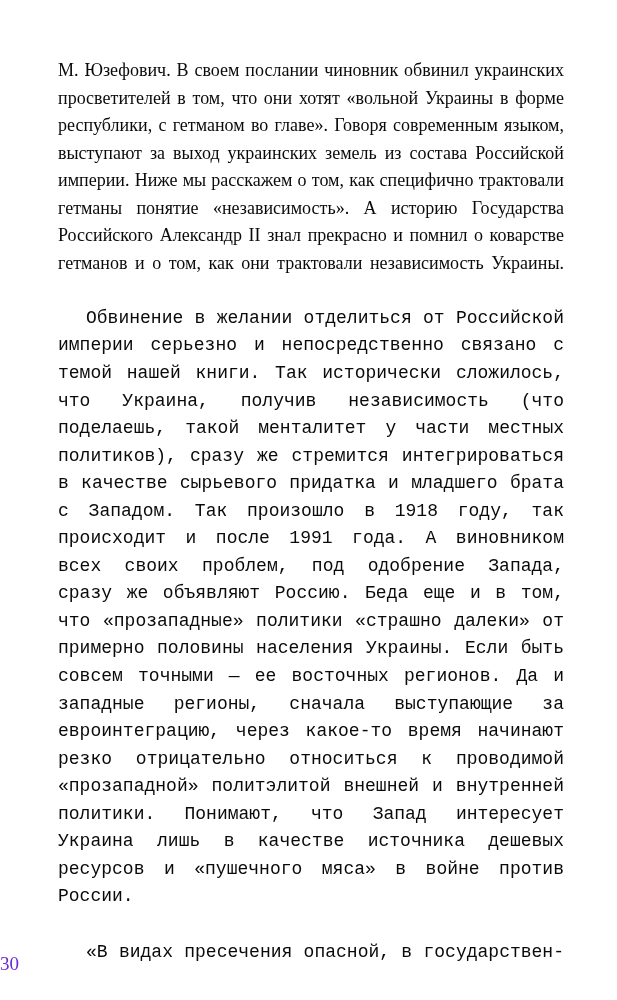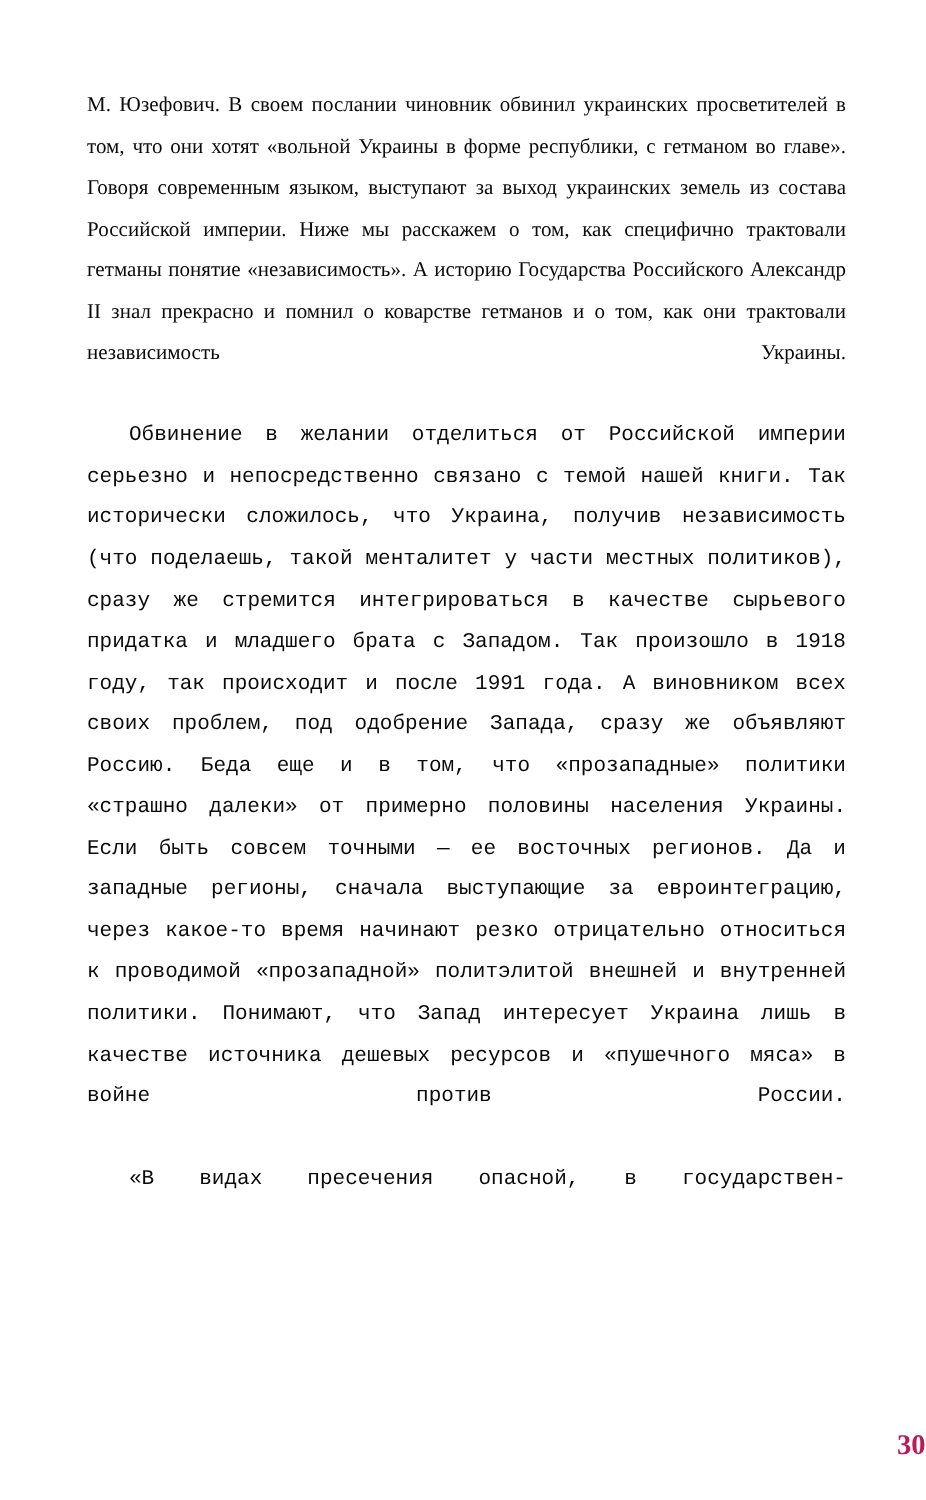--- a/index.html
+++ b/index.html
@@ -29,21 +29,21 @@
     position: absolute;
     left: 58px;
     top: 57px;
     width: 506px;
   }
 
   .para {
     margin: 0;
     text-align: justify;
     text-justify: inter-word;
-    font-size: 14px;
+    font-size: 18px;
     line-height: 27.55px;
     letter-spacing: 0.01px;
     word-spacing: 0.1px;
     -webkit-font-smoothing: antialiased;
     hyphens: manual;
   }
 
   .para.continuation {
     text-indent: 0;
   }
@@ -58,25 +58,24 @@
     content: "";
     display: inline-block;
     width: 100%;
   }
 
   .folio {
     position: absolute;
     left: 0;
     top: 952px;
     width: 617px;
-    text-align: right;
+    text-align: left;
     font-size: 19px;
     line-height: 24px;
-    color: #be185d;
-    font-weight: bold;
+    color: #6d28d9;
   }
 </style>
 </head>
 <body>
 
 <div class="page">
 
   <div class="text-block">
 
     <p class="para continuation">М. Юзефович. В своем послании чиновник обвинил украинских просветителей в том, что они хотят «вольной Украины в форме республики, с гетманом во главе». Говоря современным языком, выступают за выход украинских земель из состава Российской империи. Ниже мы расскажем о том, как специфично трактовали гетманы понятие «независимость». А историю Государства Российского Александр II знал прекрасно и помнил о коварстве гетманов и о том, как они трактовали независимость Украины.</p>

